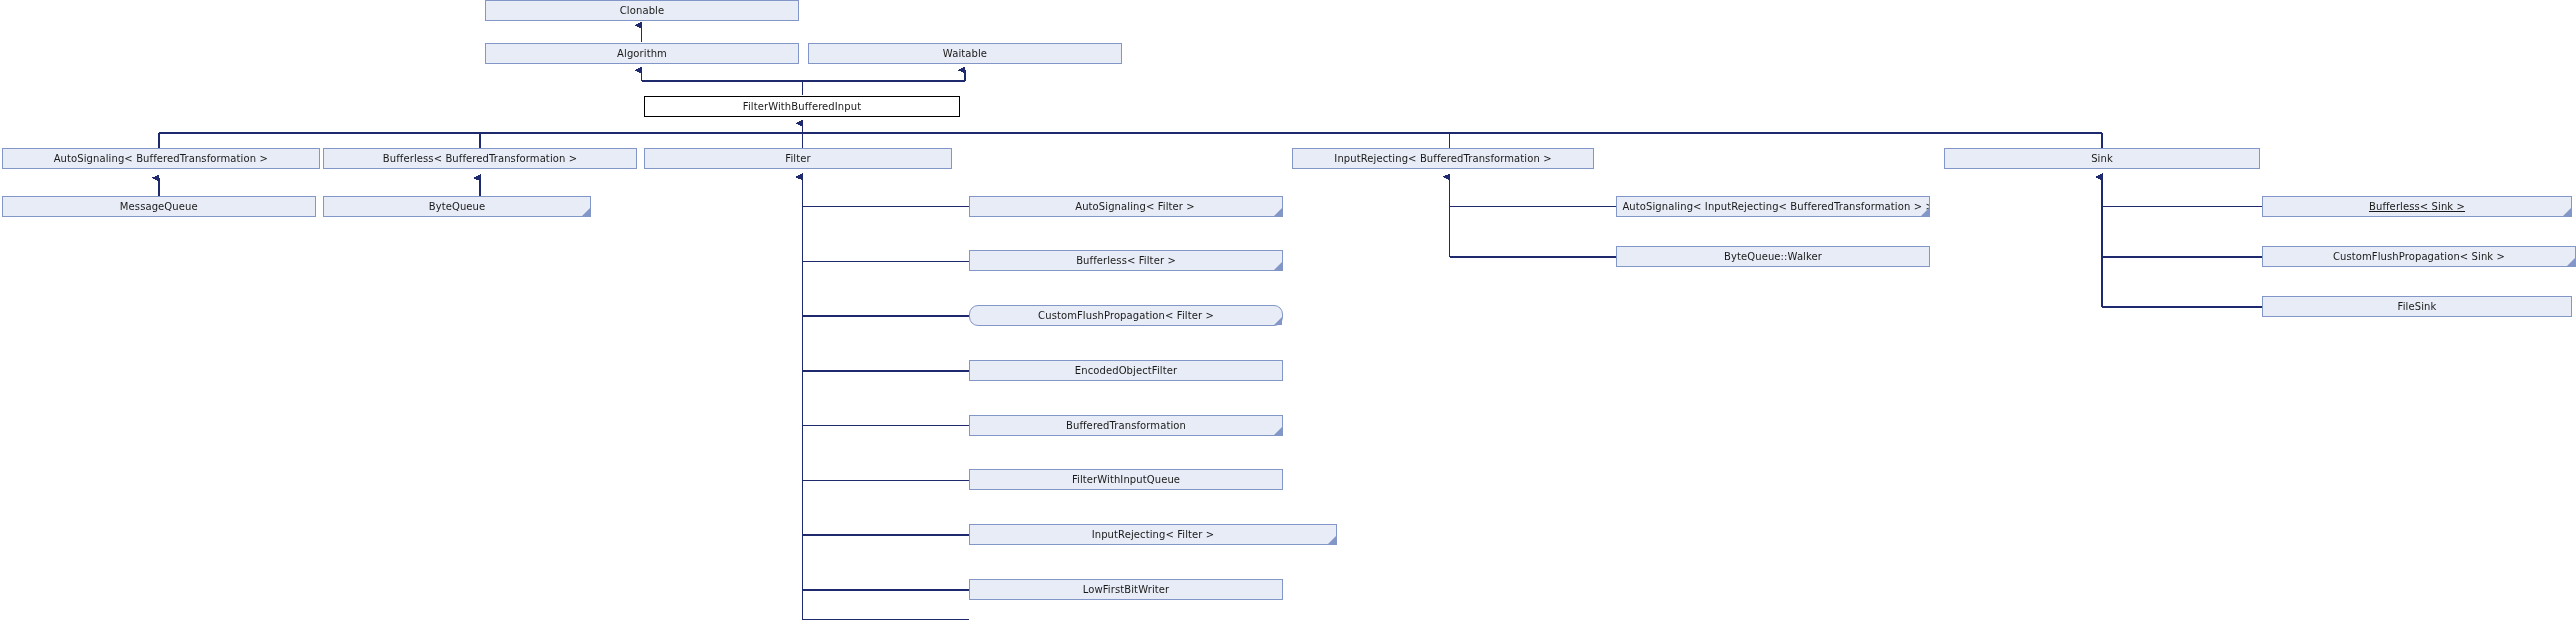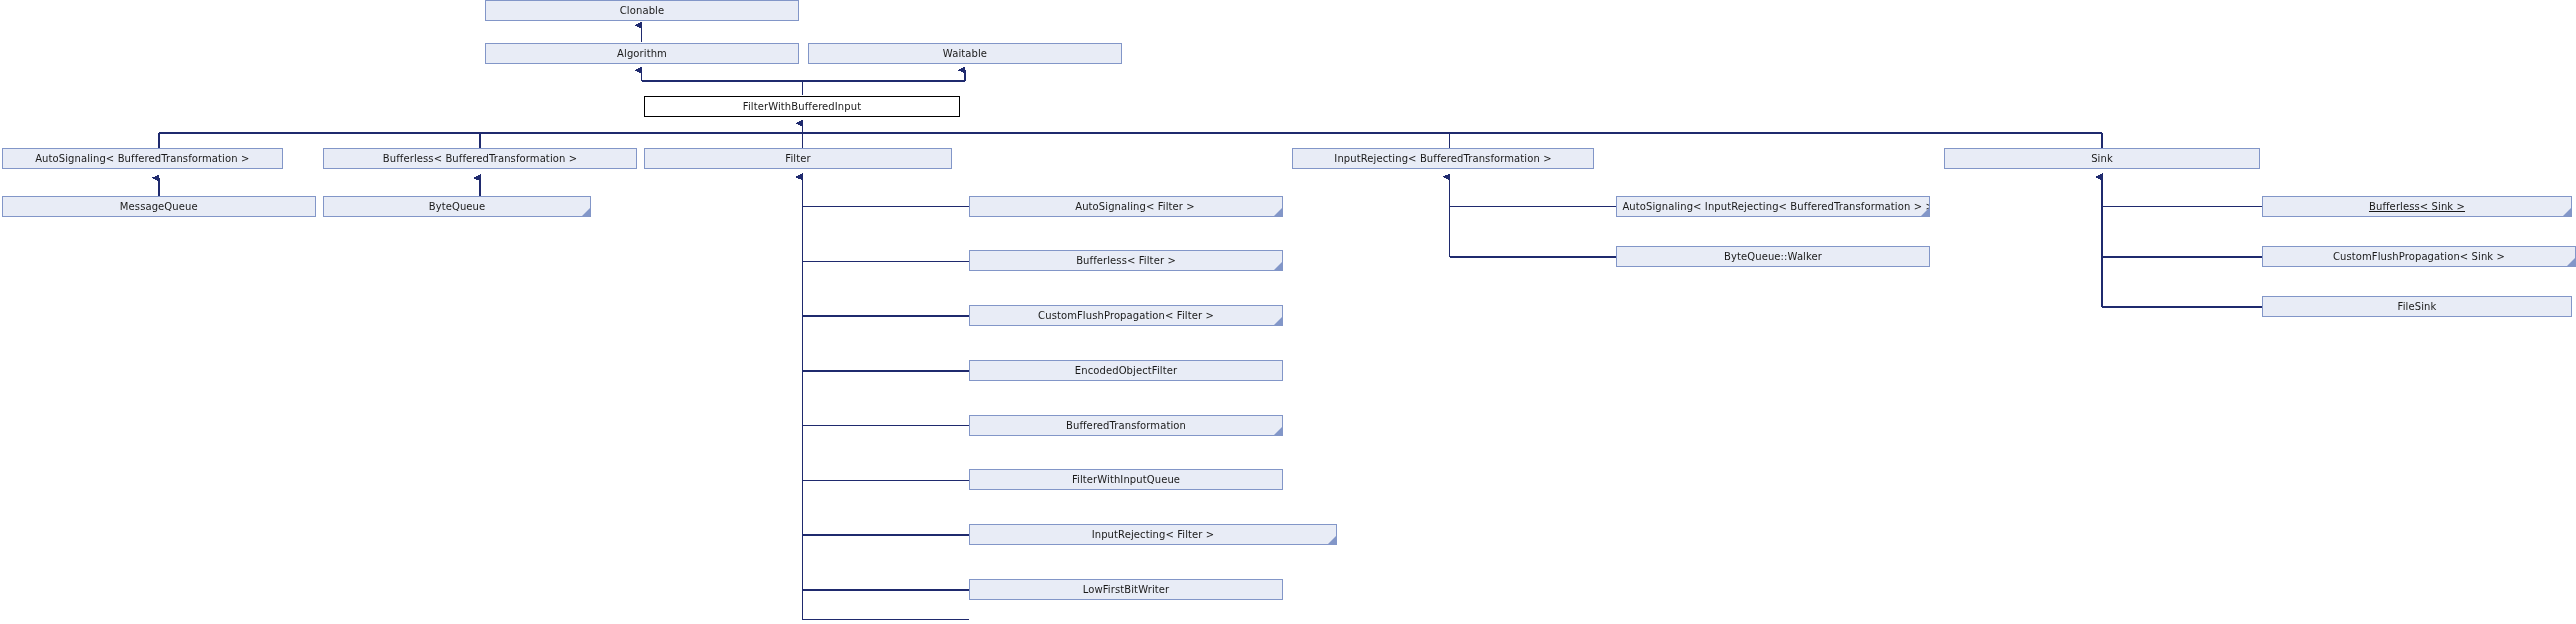--- a/index.html
+++ b/index.html
@@ -130,21 +130,21 @@
       </div>
       <div class="node" style="left: 485px; top: 43px; width: 314px;">
         <span class="label">Algorithm</span>
       </div>
       <div class="node" style="left: 808px; top: 43px; width: 314px;">
         <span class="label">Waitable</span>
       </div>
       <div class="node focus" style="left: 644px; top: 96px; width: 316px;">
         <span class="label">FilterWithBufferedInput</span>
       </div>
-      <div class="node" style="left: 1.8px; top: 148px; width: 281px;">
+      <div class="node" style="left: 1.8px; top: 148px; width: 318px;">
         <span class="label">AutoSignaling&lt; BufferedTransformation &gt;</span>
       </div>
       <div class="node" style="left: 323px; top: 148px; width: 314px;">
         <span class="label">Bufferless&lt; BufferedTransformation &gt;</span>
       </div>
       <div class="node" style="left: 644px; top: 148px; width: 308px;">
         <span class="label">Filter</span>
       </div>
       <div class="node" style="left: 1292px; top: 148px; width: 302px;">
         <span class="label">InputRejecting&lt; BufferedTransformation &gt;</span>
@@ -157,21 +157,21 @@
       </div>
       <div class="node collapsed" style="left: 323px; top: 196px; width: 268px;">
         <span class="label">ByteQueue</span>
       </div>
       <div class="node collapsed" style="left: 969px; top: 196px; width: 314px; padding-left: 18px;">
         <span class="label">AutoSignaling&lt; Filter &gt;</span>
       </div>
       <div class="node collapsed" style="left: 969px; top: 250px; width: 314px;">
         <span class="label">Bufferless&lt; Filter &gt;</span>
       </div>
-      <div class="node collapsed" style="left: 969px; top: 305px; width: 314px;">
+      <div class="node collapsed" style="left: 969px; top: 305px; width: 314px; border-radius: 9px;">
         <span class="label">CustomFlushPropagation&lt; Filter &gt;</span>
       </div>
       <div class="node" style="left: 969px; top: 360px; width: 314px;">
         <span class="label">EncodedObjectFilter</span>
       </div>
       <div class="node collapsed" style="left: 969px; top: 415px; width: 314px;">
         <span class="label">BufferedTransformation</span>
       </div>
       <div class="node" style="left: 969px; top: 469px; width: 314px;">
         <span class="label">FilterWithInputQueue</span>

